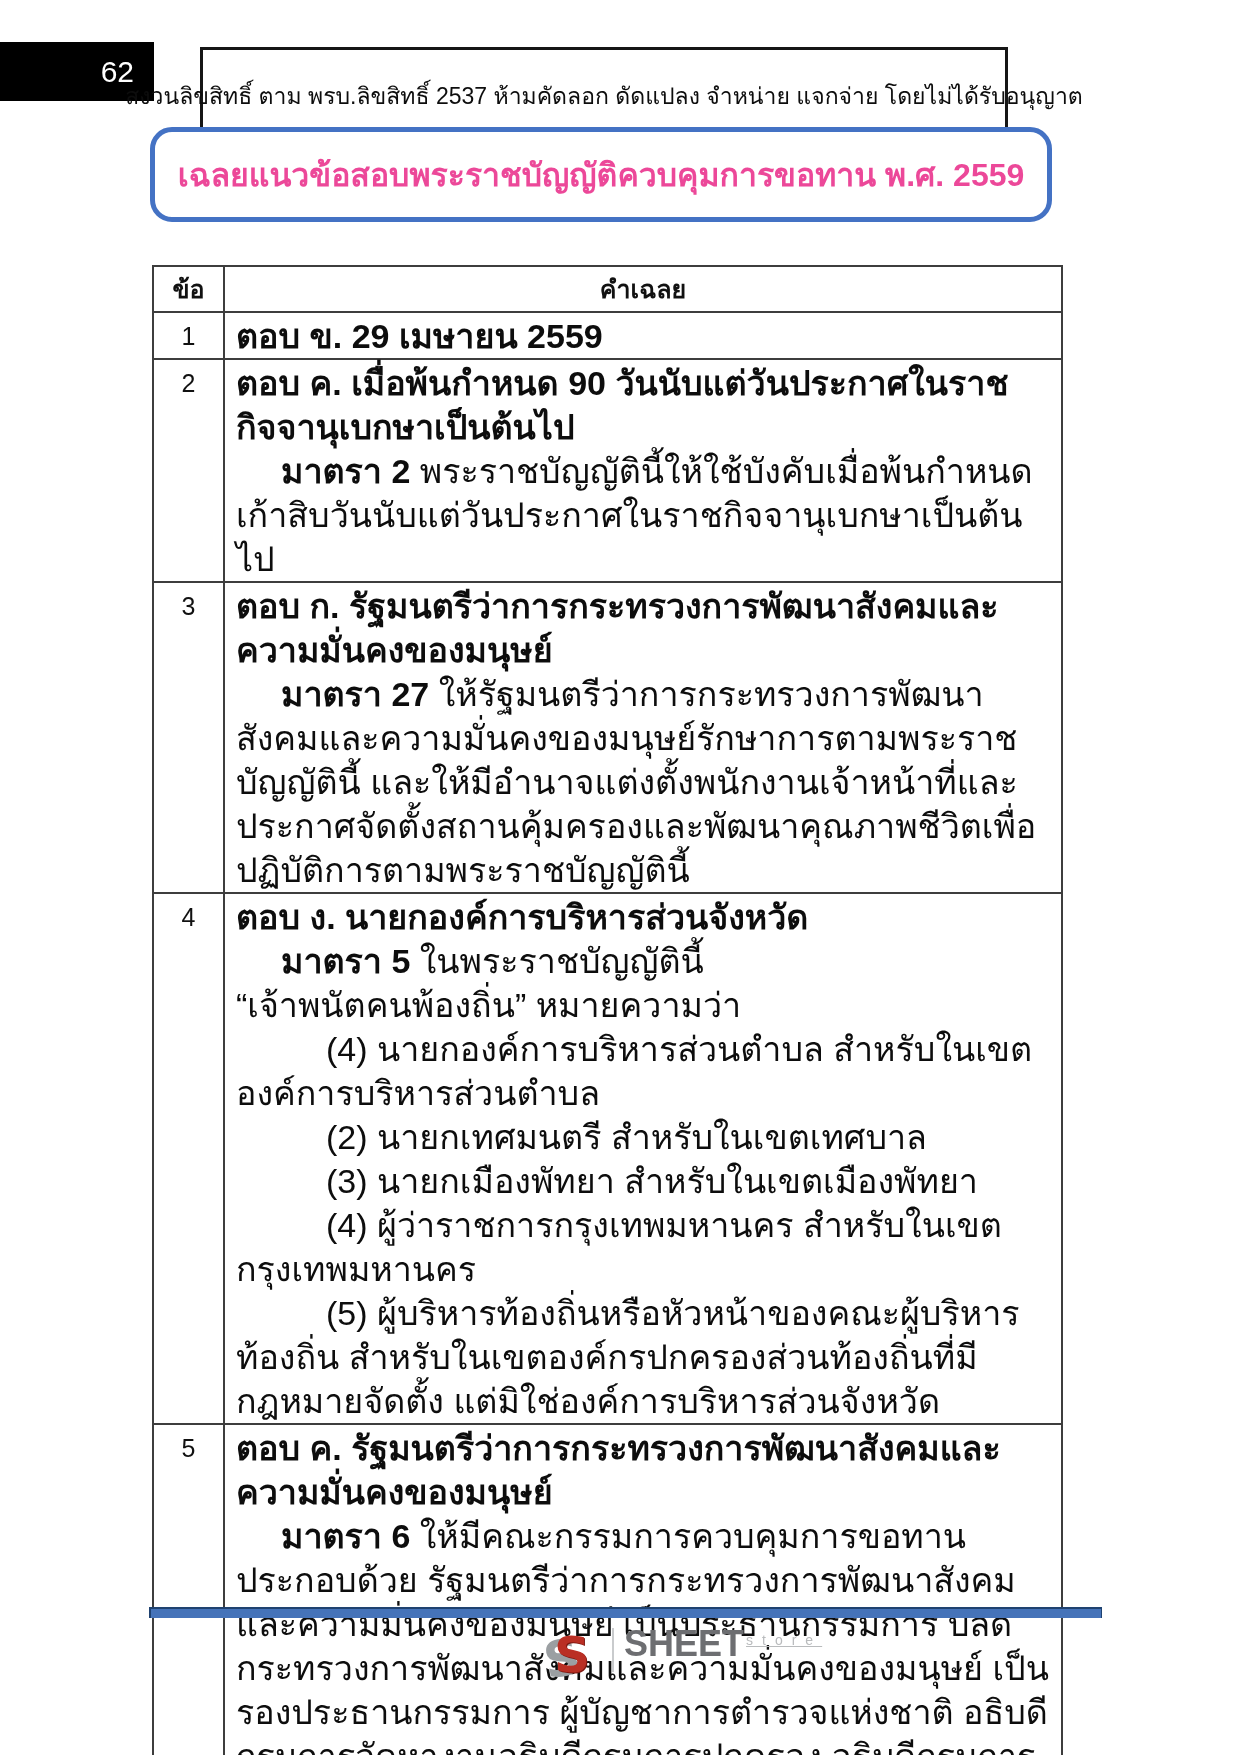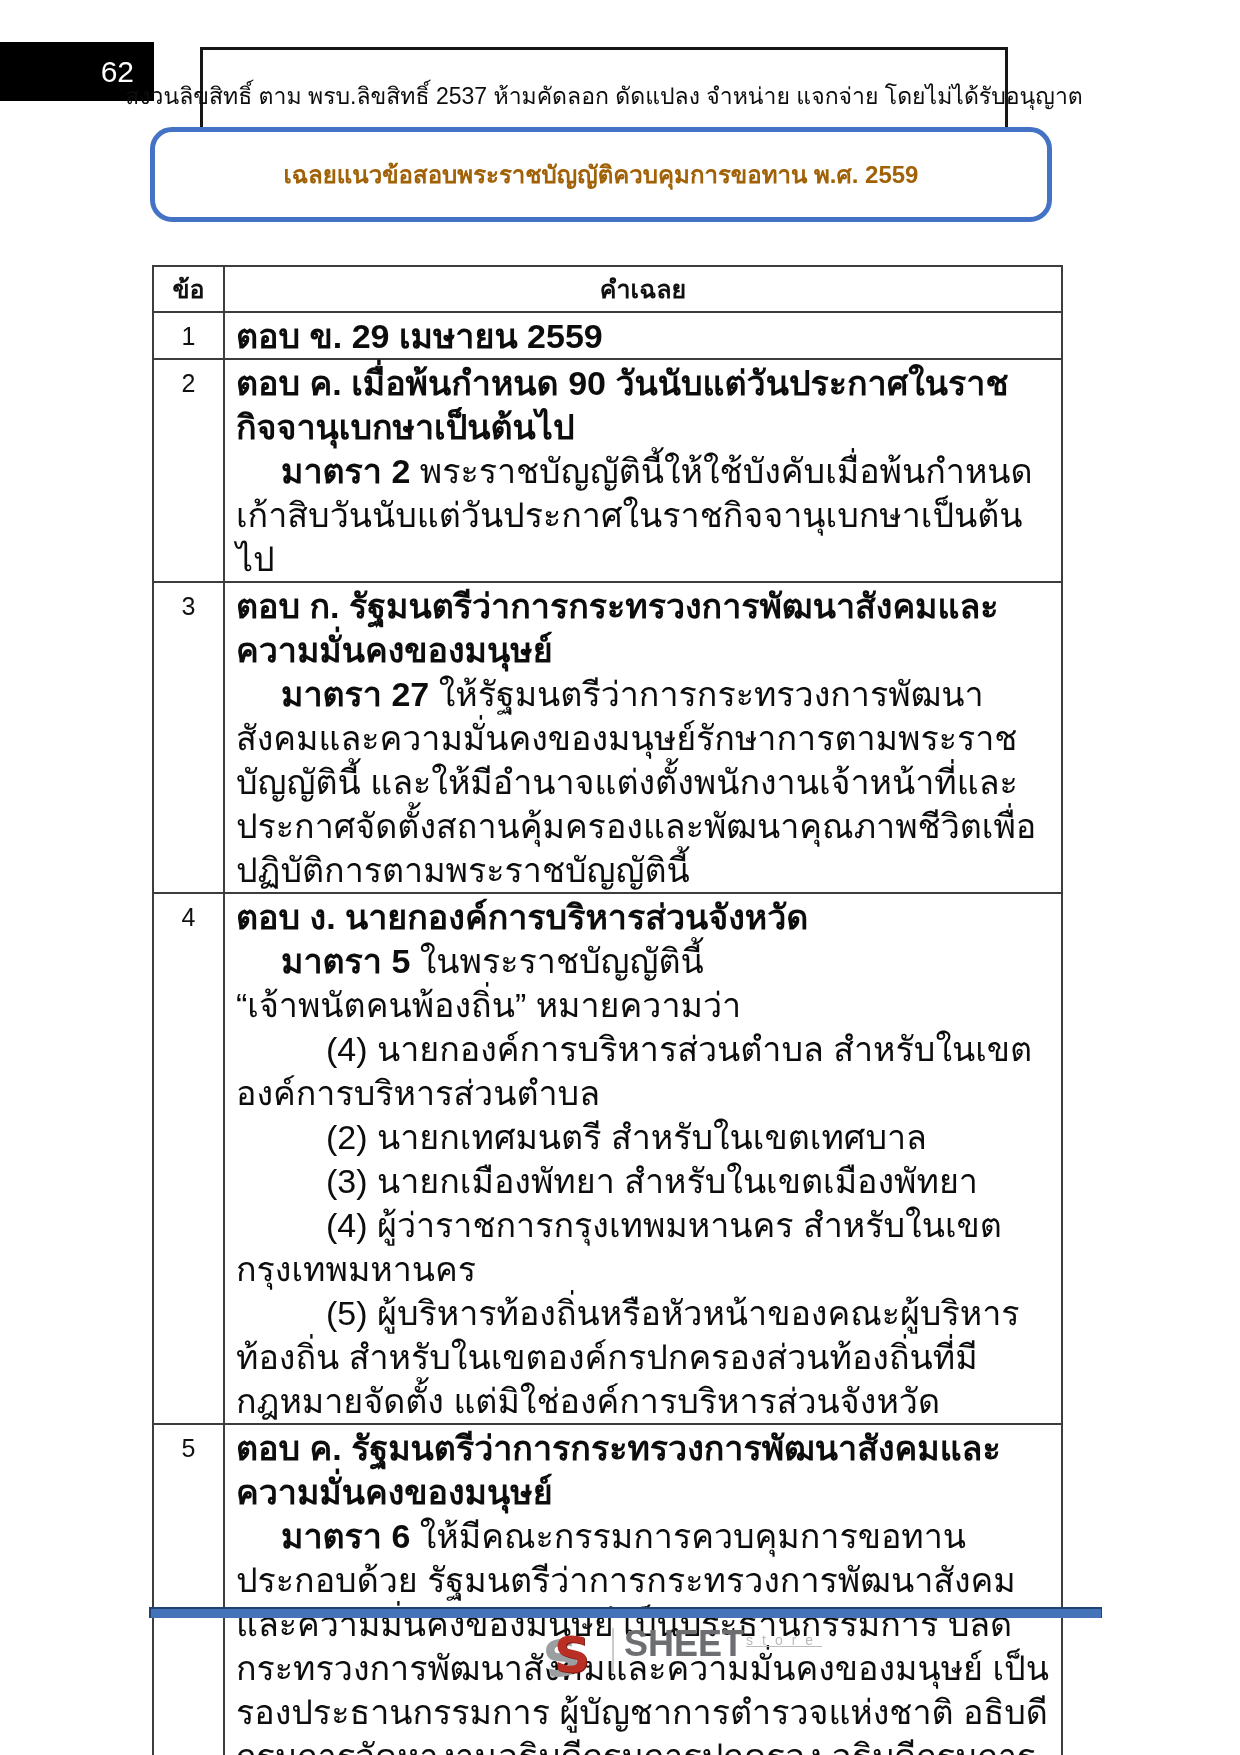--- a/index.html
+++ b/index.html
@@ -35,21 +35,21 @@
 
   
   .title-box {
     position: absolute; left: 150px; top: 127px;
     width: 902px; height: 95px;
     border: 5px solid #4472c4;
     border-radius: 22px;
     background: #fff;
     display: flex; align-items: center; justify-content: center;
   }
-  .title-box span { font-size: 24px; font-weight: bold; color: #a16207; }
+  .title-box span { font-size: 32px; font-weight: bold; color: #ec4899; }
 
   
   table.answers {
     position: absolute; left: 152px; top: 265px;
     width: 911px;
     border-collapse: collapse;
     table-layout: fixed;
   }
   table.answers td, table.answers th {
     border: 2px solid #3d3d3d;

